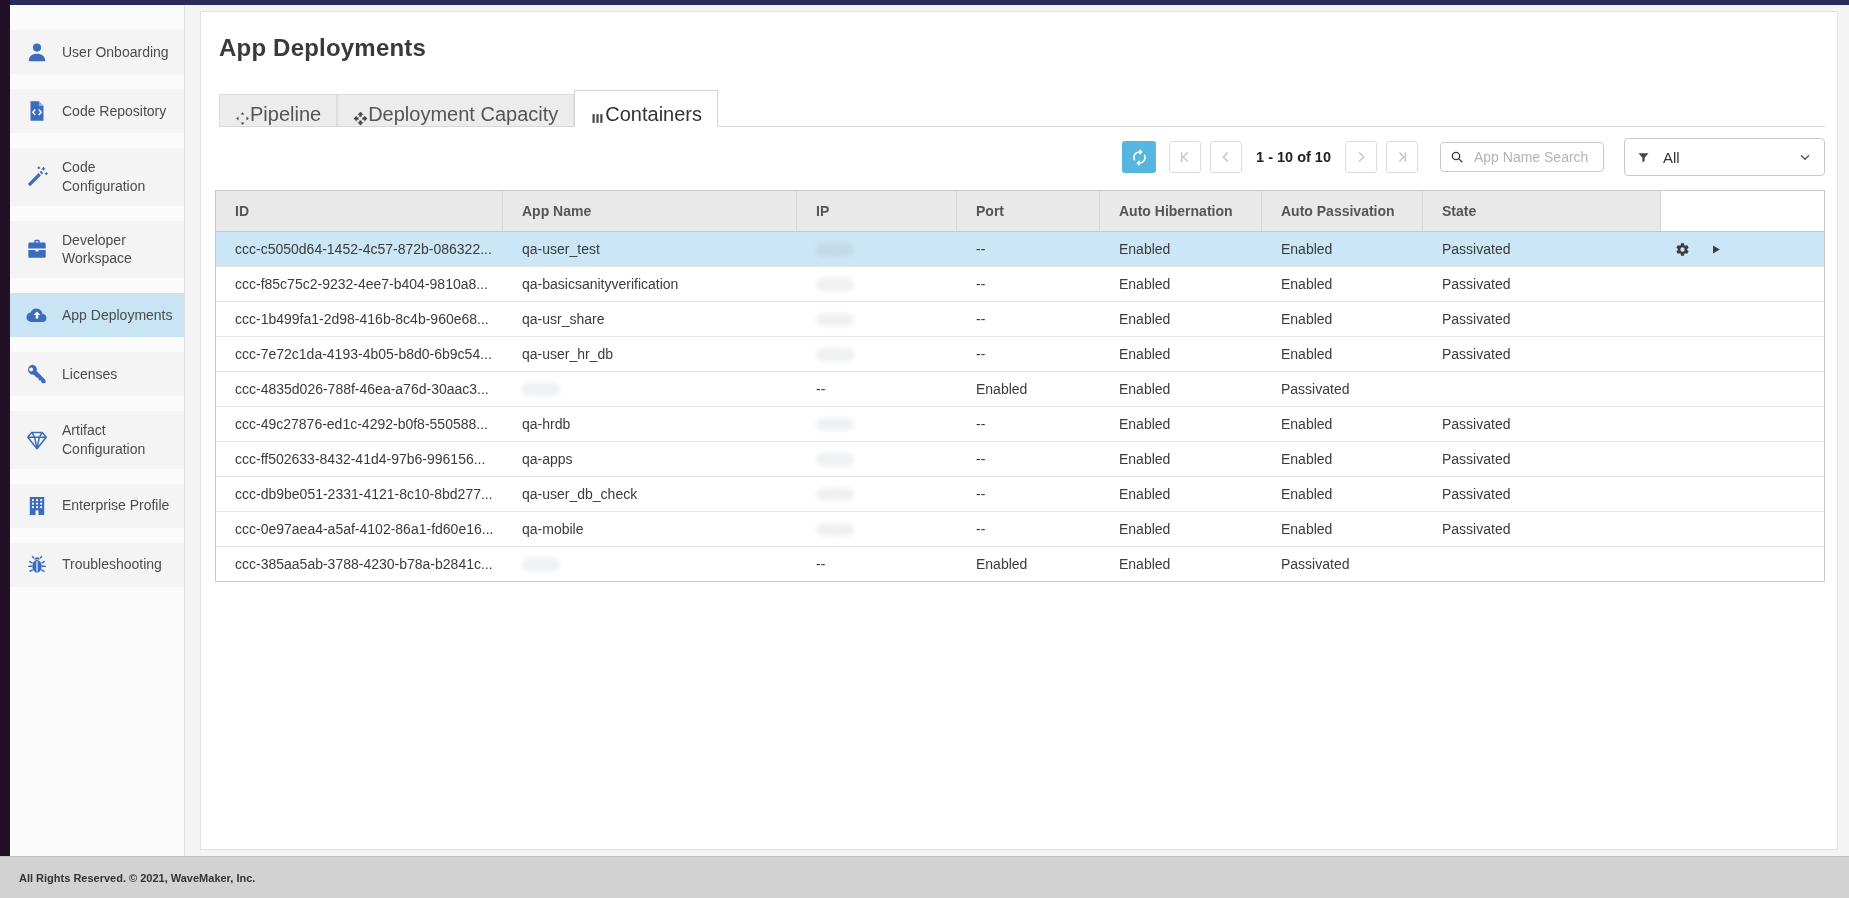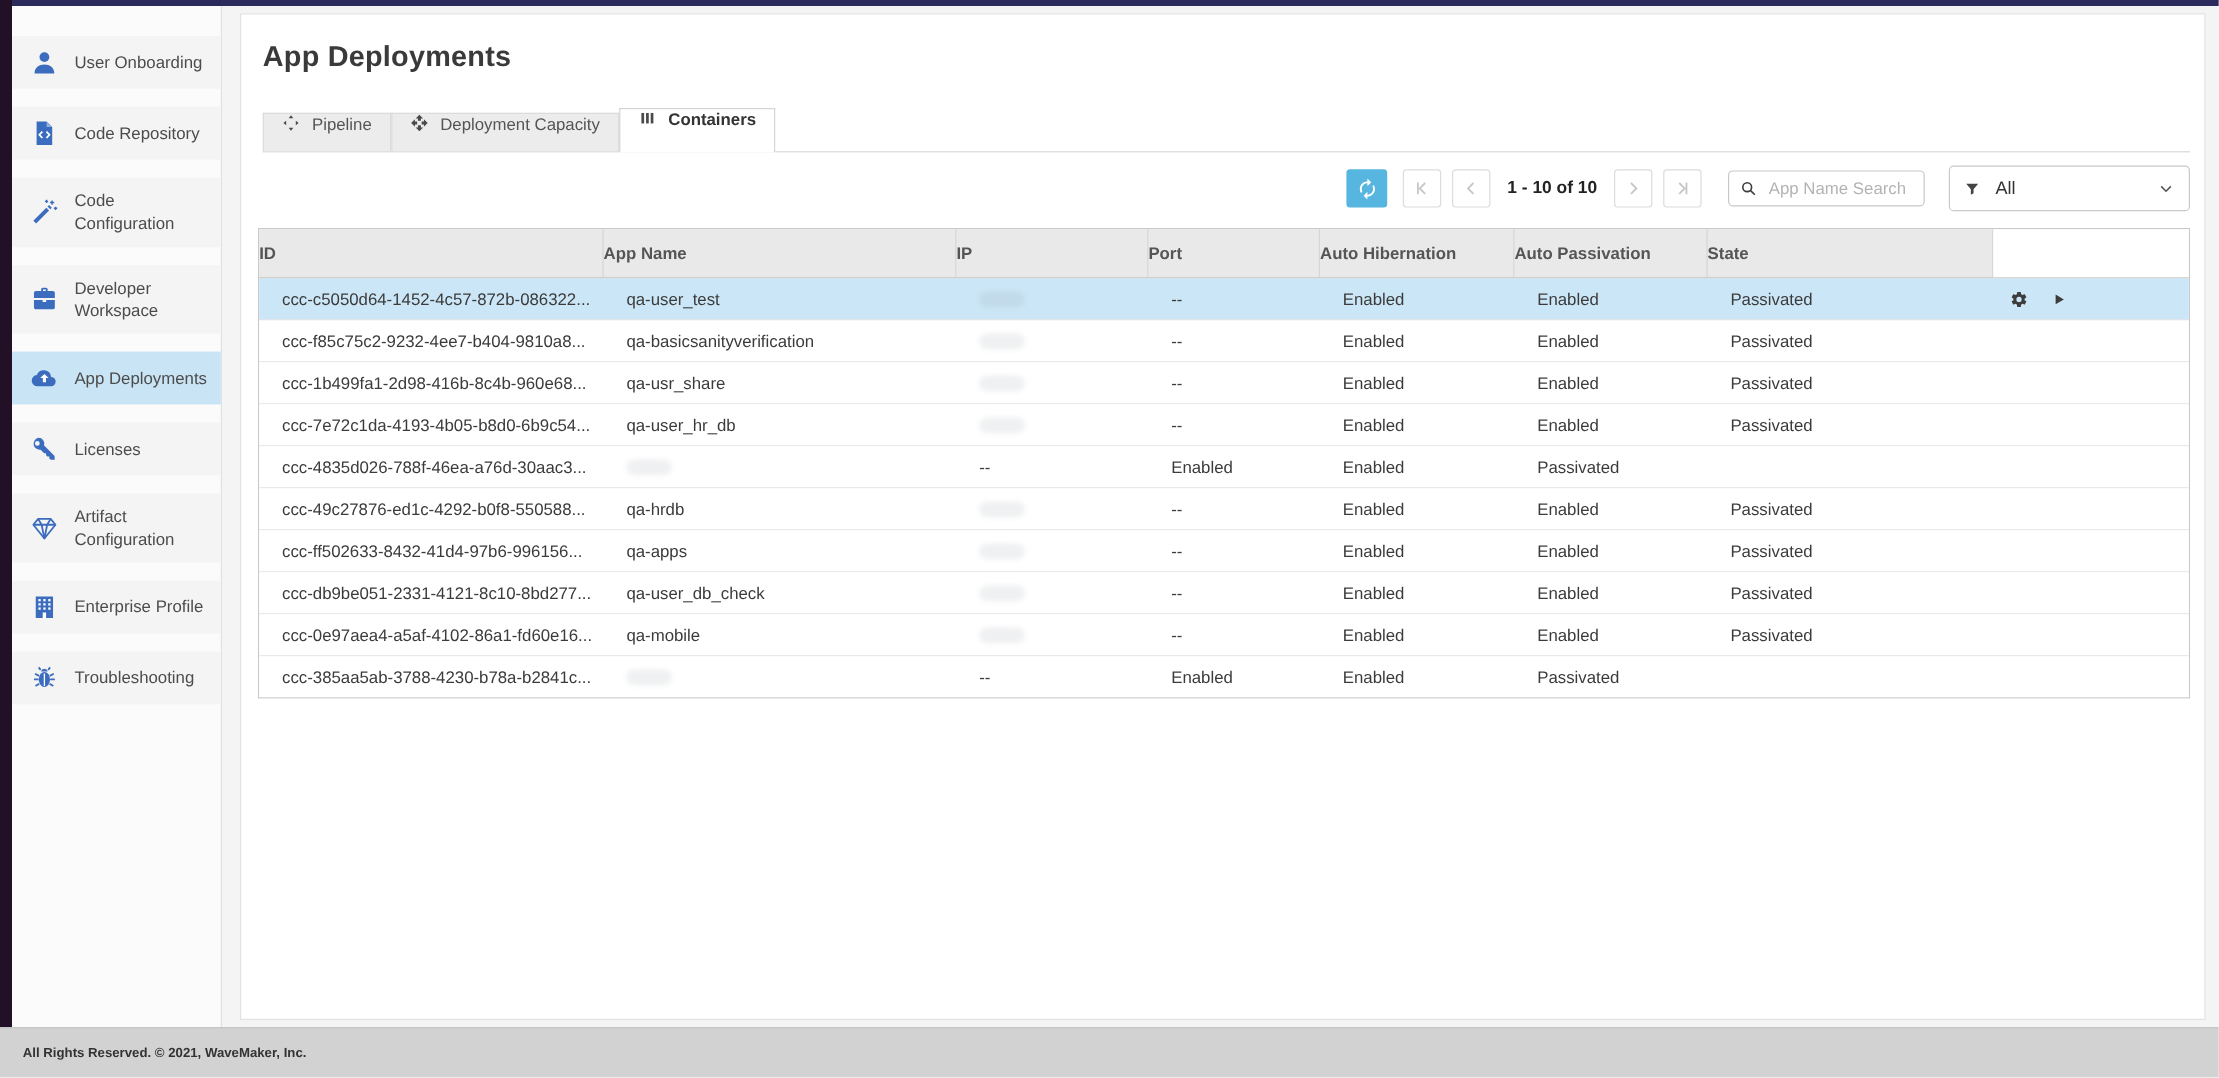--- a/index.html
+++ b/index.html
@@ -23,24 +23,24 @@
   .side-label{font-size:14px;color:#4c4c4c;line-height:1.34;}
 
   
   .main{position:absolute;left:185px;top:5px;right:0;bottom:42px;background:#f4f4f4;}
   .card{position:absolute;left:15px;top:6px;right:11px;bottom:6px;background:#fff;
     border:1px solid #e2e2e2;box-sizing:border-box;padding:20px 12px 0 14px;}
   .page-title{font-size:24px;font-weight:700;color:#3a3a3a;margin:2px 0 0 4px;letter-spacing:.2px;}
 
   
   .tabbar{display:flex;align-items:flex-end;border-bottom:1px solid #d8d8d8;margin:27px 0 0 4px;height:37px;}
-  .tab{display:flex;align-items:flex-start;gap:10px;padding:0 15px;height:32px;background:#ececec;
-    border:1px solid #dcdcdc;border-bottom:none;font-size:14px;color:#555;cursor:pointer;box-sizing:border-box;}
+  .tab{display:flex;align-items:flex-end;padding:0 15px;height:32px;background:#ececec;
+    border:1px solid #dcdcdc;border-bottom:none;font-size:20px;color:#555;cursor:pointer;box-sizing:border-box;}
   .tab.active{background:#fff;border:1px solid #d4d4d4;border-bottom:1px solid #fff;height:37px;
-    margin-bottom:-1px;font-weight:700;color:#333;}
+    margin-bottom:-1px;font-weight:400;color:#333;}
   .tab-icon{width:15px;height:15px;display:inline-flex;color:#4a4a4a;}
   .tab-icon svg{width:15px;height:15px;}
 
   
   .toolbar{display:flex;align-items:center;justify-content:flex-end;margin-top:14px;height:32px;}
   .btn-refresh{width:34px;height:32px;background:#57b6e0;border-radius:3px;display:flex;
     align-items:center;justify-content:center;cursor:pointer;}
   .btn-refresh svg{width:19px;height:19px;}
   .pager{display:flex;align-items:center;margin-left:13px;}
   .pg-btn{width:30px;height:30px;border:1px solid #dcdcdc;border-radius:3px;background:#fff;
@@ -60,21 +60,21 @@
   .filter-box .icon{width:15px;height:15px;display:inline-flex;}
   .filter-box .icon svg{width:15px;height:15px;}
   .filter-label{margin-left:12px;font-size:15px;color:#333;}
   .filter-chevron{margin-left:auto;width:16px;height:16px;display:inline-flex;}
   .filter-chevron svg{width:16px;height:16px;}
 
   
   .table{margin-top:17px;border:1px solid #c9c9c9;}
   .thead,.tr{display:grid;grid-template-columns:287px 294px 160px 143px 162px 161px 238px minmax(0,1fr);}
   .thead{background:#e9e9e9;height:40px;border-bottom:1px solid #c6c6c6;}
-  .th{display:flex;align-items:center;font-size:14px;font-weight:700;color:#555;
+  .th{display:flex;align-items:center;padding-left:19px;font-size:14px;font-weight:700;color:#555;
     border-right:1px solid #d6d6d6;box-sizing:border-box;overflow:hidden;white-space:nowrap;}
   .th:last-child{background:#fff;border-right:none;}
   .tr{height:34px;border-bottom:1px solid #e5e5e5;background:#fff;}
   .tr:last-child{border-bottom:none;}
   .tr.selected{background:#cbe6f6;}
   .td{display:flex;align-items:center;padding-left:19px;font-size:14px;color:#3b3b3b;
     overflow:hidden;white-space:nowrap;box-sizing:border-box;}
   .td-actions{padding-left:14px;gap:18px;}
   .td-actions .icon{width:15px;height:15px;display:inline-flex;cursor:pointer;}
   .td-actions .icon svg{width:15px;height:15px;}

